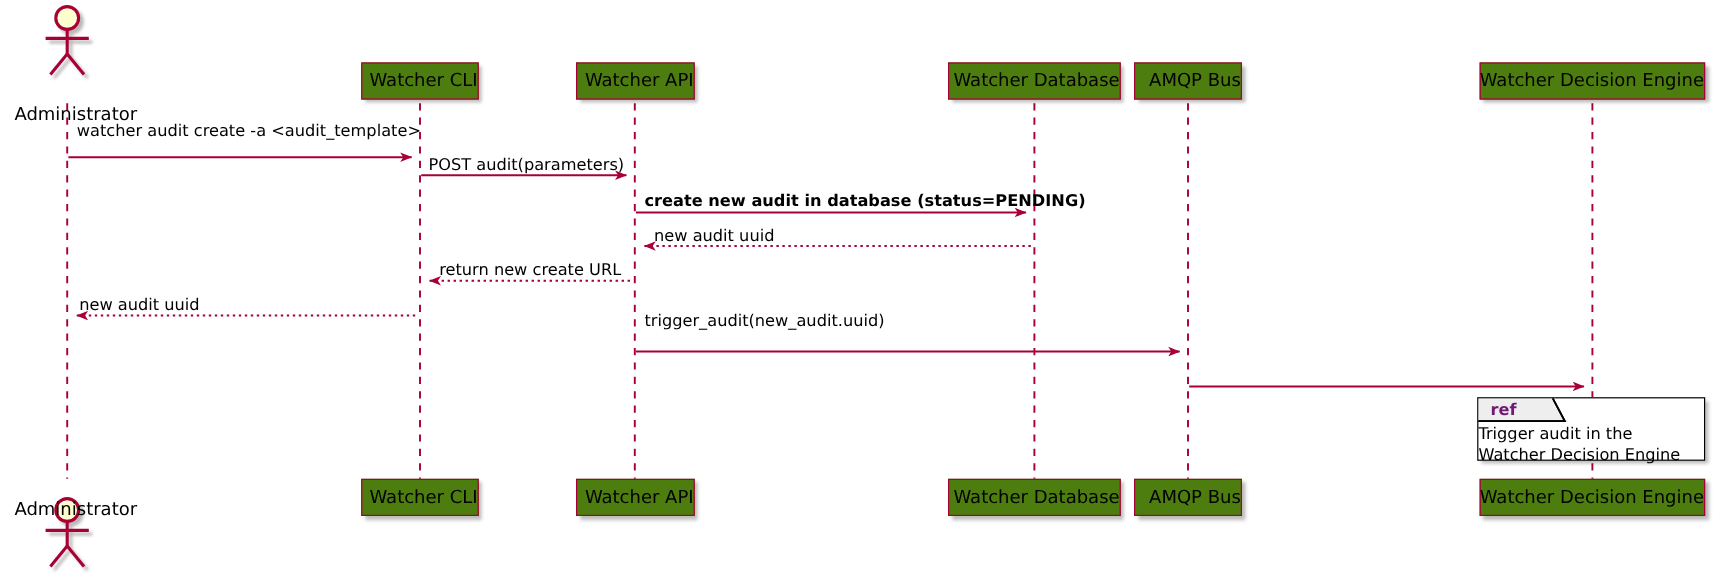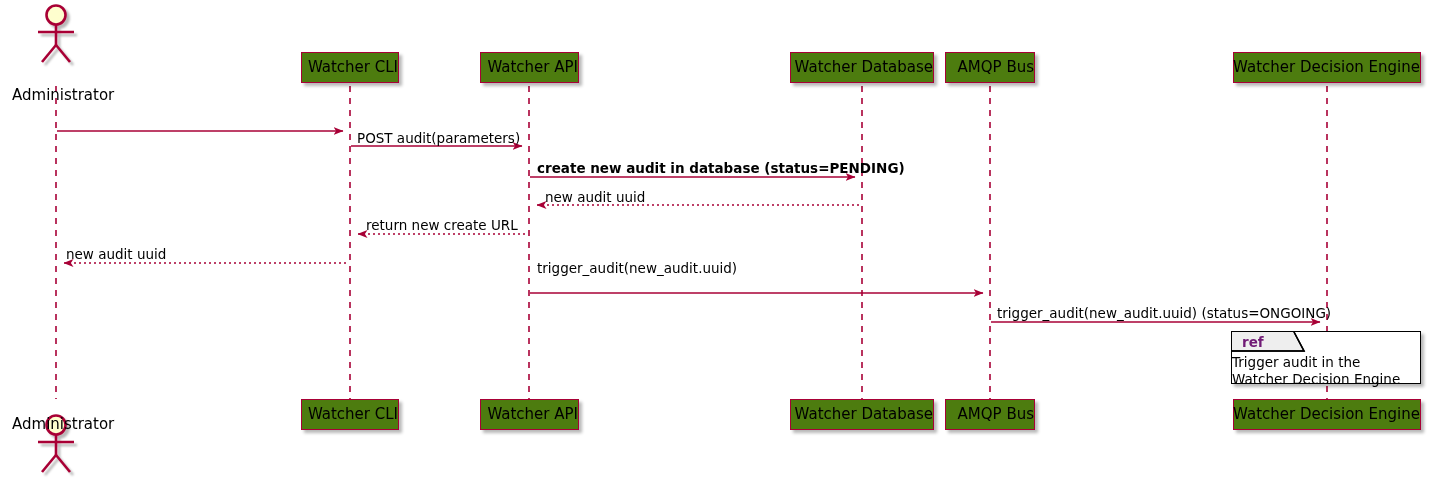--- a/index.html
+++ b/index.html
@@ -181,27 +181,27 @@
   <div class="pbox" style="left:945px; top:399px; width:90px; height:31px;">
     <span>AMQP Bus</span>
   </div>
   <div class="pbox" style="left:1233px; top:399px; width:188px; height:31px;">
     <span>Watcher Decision Engine</span>
   </div>
 
   <div class="actor-label" style="left:12px; top:70px;">Administrator</div>
   <div class="actor-label" style="left:12px; top:399px;">Administrator</div>
 
+  <div class="msg-label" style="left:64px; top:101px;">watcher audit create -a &lt;audit_template&gt;</div>
   <div class="msg-label" style="left:357px; top:130px;">POST audit(parameters)</div>
   <div class="msg-label" style="left:537px; top:160px;font-weight:bold;">create new audit in database (status=PENDING)</div>
   <div class="msg-label" style="left:545px; top:189px;">new audit uuid</div>
   <div class="msg-label" style="left:366px; top:217px;">return new create URL</div>
   <div class="msg-label" style="left:66px; top:246px;">new audit uuid</div>
   <div class="msg-label" style="left:537px; top:260px;">trigger_audit(new_audit.uuid)</div>
-  <div class="msg-label" style="left:997px; top:305px;">trigger_audit(new_audit.uuid) (status=ONGOING)</div>
 
   <div class="ref-box" style="left:1231px; top:331px; width:190px; height:53px;">
     <div class="ref-tab-clip"></div>
     <svg width="190" height="53" style="position:absolute;left:0;top:0;overflow:visible;">
       <path d="M0,19 L62,19 L72,19 L62,0" fill="none" stroke="#000000" stroke-width="1.5"></path>
       <path d="M62,0 L72,19 L0,19" fill="none" stroke="#000000" stroke-width="1.5"></path>
     </svg>
     <div class="ref-title">ref</div>
     <div class="ref-text">
       <div>Trigger audit in the</div>

